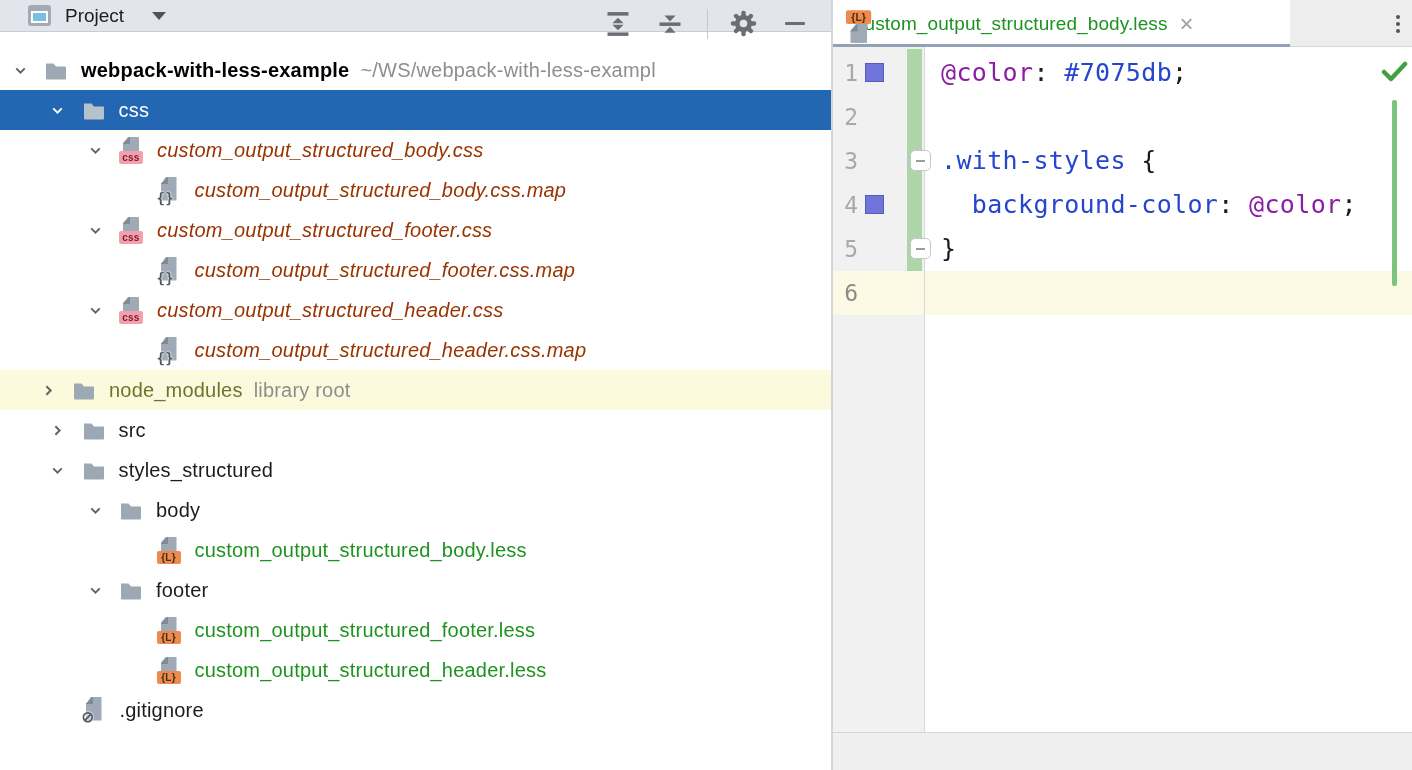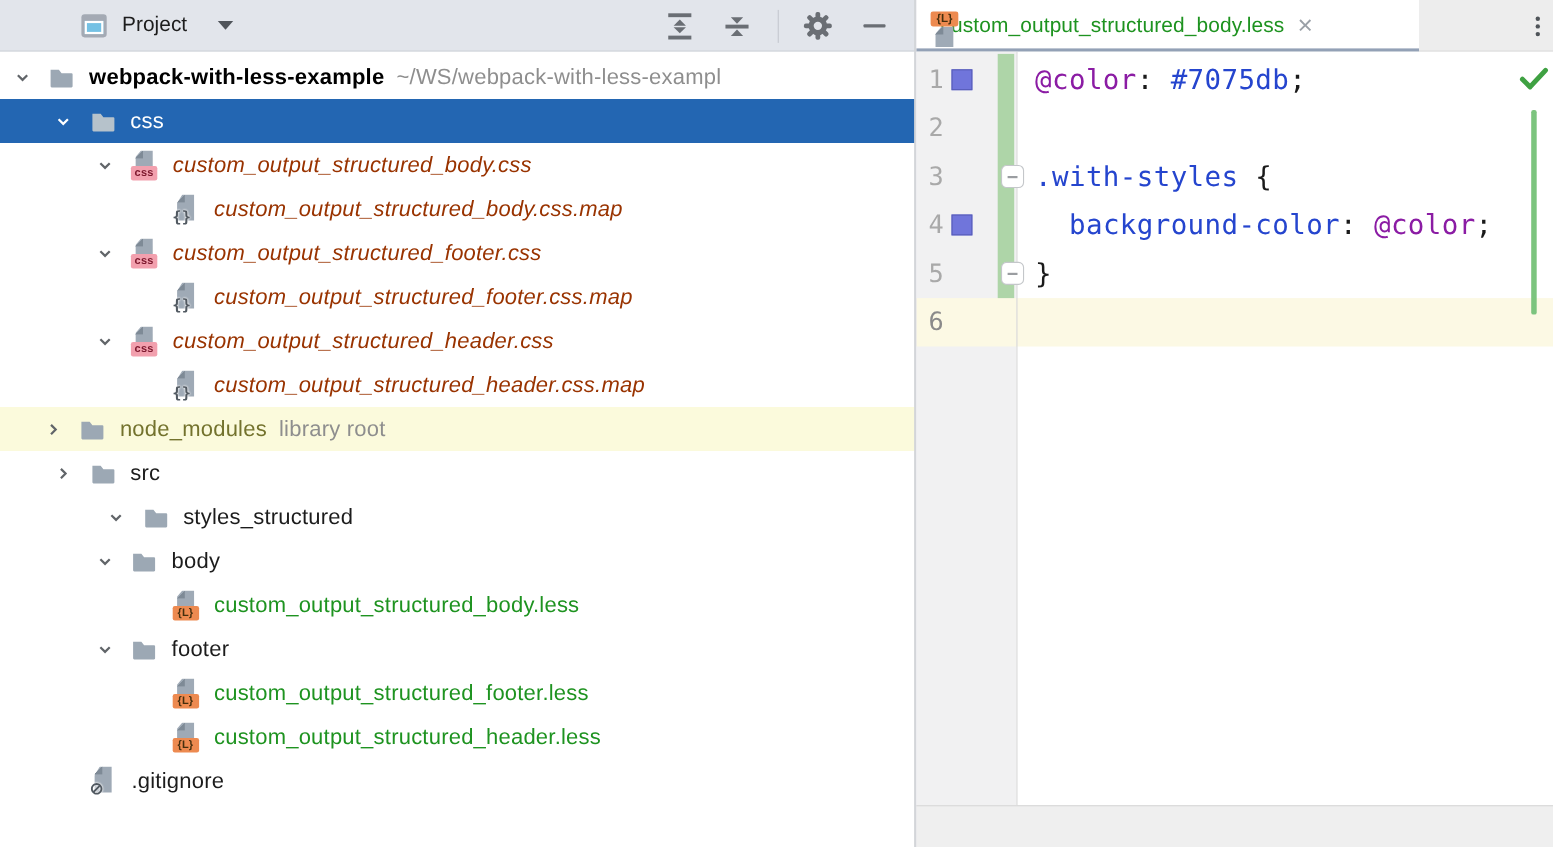--- a/index.html
+++ b/index.html
@@ -2,23 +2,23 @@
 <html style="--selection-blue: #2366B2; --header-bg: #E2E5EB; --panel-border: #C8CCD3; --separator: #D3D5D9; --unversioned-red: #993300; --added-green: #1E9320; --excluded-olive: #73722D; --excluded-row-bg: #FBFADC; --path-gray: #8E8E8E; --caret-row-bg: #FCF9E4; --gutter-bg: #F1F1F2; --gutter-border: #D8D8D8; --vcs-stripe: #AED5A8; --scroll-mark: #7CC47E; --check-green: #3FA142; --tab-underline: #93A1B6; --tabbar-rest: #EDEDED; --tabbar-border: #D7D7D7; --code-blue: #2545CE; --code-purple: #8B1CA4; --code-text: #1A1A1A; --line-number: #A9A9A9; --swatch: #7075DB; --folder-icon: #9CA8B4; --folder-icon-selected: #B6C2CB; --icon-page: #9FAAB6; --icon-fold: #7E8A96; --less-badge-bg: #ED8A50; --less-badge-text: #452F0E; --css-badge-bg: #F2A0AE; --css-badge-text: #7E1A2F; --toolbar-icon: #6A6E74; --bottom-bar: #EFEFEF;"><head>
 <meta charset="utf-8">
 <style>
   * { margin:0; padding:0; box-sizing:border-box; }
   html,body { width:1412px; height:770px; overflow:hidden; background:#fff;
               font-family:"Liberation Sans", sans-serif; }
   #app { position:relative; width:1412px; height:770px; background:#fff; }
 
   
   #project-panel { position:absolute; left:0; top:0; width:832px; height:770px; background:#fff; overflow:hidden; }
-  #panel-header { position:absolute; left:0; top:0; width:832px; height:47px;
+  #panel-header { position:absolute; left:0; top:0; width:832px; height:32px;
                   background:var(--header-bg); border-bottom:1px solid var(--panel-border);
-                  display:flex; align-items:center;padding-left:46px; }
+                  display:flex; align-items:center; }
   #proj-widget { display:flex; align-items:center; height:100%; padding:0 6px 0 28px; cursor:default; }
   .proj-ico { width:23px; height:21px; background:#A4AAB4; border-radius:3px; position:relative; }
   .proj-ico .inner { position:absolute; left:3px; right:3px; top:6px; bottom:3px;
                      background:#74C1E4; border:2px solid #fff; }
   #panel-title { font-size:19px; color:#1d1d1d; margin-left:14px; }
   .caret-down { width:0; height:0; border-left:7px solid transparent; border-right:7px solid transparent;
                 border-top:8px solid #50545A; margin-left:28px; }
   #header-toolbar { position:absolute; right:0; top:0; height:47px; display:flex; align-items:center; }
   .tb-btn { width:30px; height:30px; display:flex; align-items:center; justify-content:center; margin-right:22px; }
   .tb-sep { width:1px; height:30px; background:#C4C8CF; margin-right:20px; }
@@ -269,21 +269,21 @@
               <polyline points="6,4 10,8 6,12" fill="none" stroke="currentColor" stroke-width="1.9"></polyline>
             </svg>
           </span>
           <span class="t-icon">
             <svg width="23" height="21" viewBox="0 0 23 21">
               <path d="M2 3.5 h7.5 l2.5 3 h9 a1 1 0 0 1 1 1 v11 a1 1 0 0 1 -1 1 H3 a1 1 0 0 1 -1 -1 Z" fill="#9CA8B4"></path>
             </svg>
           </span>
           <span class="t-label">src</span>
         </div>
-        <div class="tree-row" style="padding-left: 45.5px; margin-left: 48px;">
+        <div class="tree-row" style="padding-left: 45.5px;">
           <span class="chev">
             <svg width="17" height="17" viewBox="0 0 16 16">
               <polyline points="4,6 8,10 12,6" fill="none" stroke="currentColor" stroke-width="1.9"></polyline>
             </svg>
           </span>
           <span class="t-icon">
             <svg width="23" height="21" viewBox="0 0 23 21">
               <path d="M2 3.5 h7.5 l2.5 3 h9 a1 1 0 0 1 1 1 v11 a1 1 0 0 1 -1 1 H3 a1 1 0 0 1 -1 -1 Z" fill="#9CA8B4"></path>
             </svg>
           </span>

